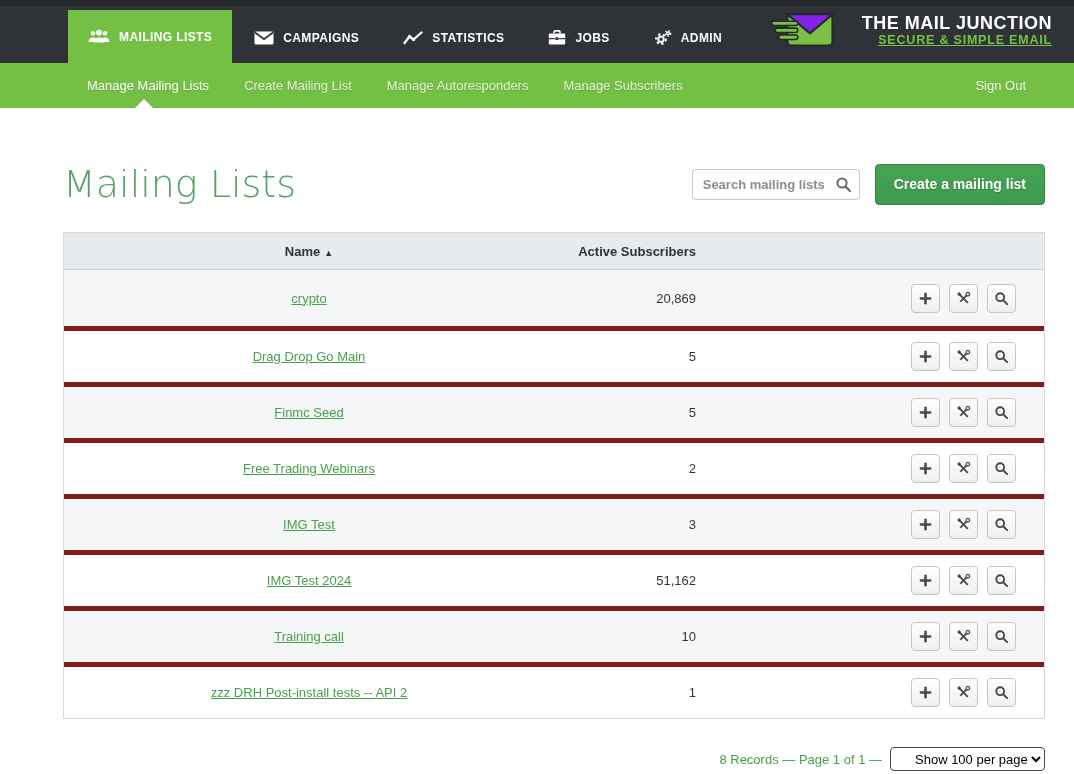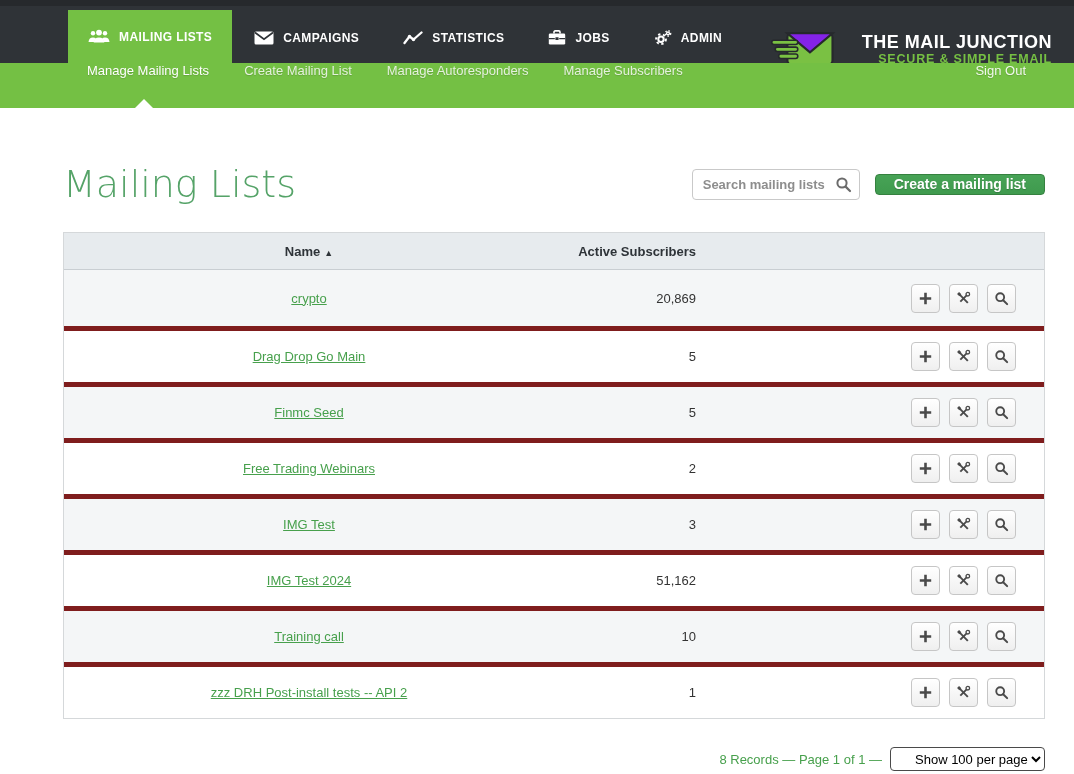--- a/index.html
+++ b/index.html
@@ -22,32 +22,32 @@
   .nav-item {
     display:flex; align-items:center; gap:9px;
     height:51px; padding:0 22px;
     color:#ffffff; font-size:12px; font-weight:bold; letter-spacing:.4px;
     cursor:pointer; white-space:nowrap;
   }
   .nav-item.active { background:#74c044; height:53px; padding:0 20px; }
   .nav-icon { display:flex; align-items:center; }
 
   .logo {
-    position:absolute; right:22px; top:19px;
+    position:absolute; right:22px; top:0;
     display:flex; align-items:center; gap:26px;
   }
   .logo-text { text-align:left; line-height:1.1; }
   .logo-title { color:#ffffff; font-size:18px; font-weight:800; letter-spacing:.5px; white-space:nowrap; }
-  .logo-tagline { color:#76c043; font-size:12.5px; font-weight:bold; letter-spacing:.8px; text-align:right; white-space:nowrap; }
+  .logo-tagline { color:#76c043; font-size:12.5px; font-weight:bold; letter-spacing:.8px; text-align:right; white-space:nowrap;text-decoration:underline; }
 
   
   .subnav {
     position:relative;
     height:45px; background:#74c044;
-    display:flex; 
+    display:flex; align-items:center;
     padding-left:87px; gap:35px;
     font-size:13px;
   }
   .subnav-item { color:rgba(255,255,255,.82); cursor:pointer; white-space:nowrap; text-shadow:0 1px 1px rgba(0,0,0,.15); }
   .subnav-item.active { color:#ffffff; }
   .signout { margin-left:auto; margin-right:48px; color:rgba(255,255,255,.9); cursor:pointer; text-shadow:0 1px 1px rgba(0,0,0,.15); }
   .notch {
     position:absolute; bottom:0; left:135px;
     width:0; height:0;
     border-left:9px solid transparent;
@@ -70,21 +70,21 @@
     border:1px solid #c9c9c9; border-radius:4px;
     padding:0 30px 0 10px;
     font-family:"Liberation Sans",sans-serif;
     font-size:13px; font-weight:600; color:#555;
     outline:none;
   }
   .search-input::placeholder { color:#8d8d8d; opacity:1; }
   .search-icon { position:absolute; right:8px; top:7px; pointer-events:none; }
 
   .create-btn {
-    height:21px; padding:0 18px;
+    height:41px; padding:0 18px;
     background:linear-gradient(#47a356,#3f9a4e);
     border:1px solid #35813f; border-radius:4px;
     color:#fff; font-size:14px; font-weight:bold;
     font-family:"Liberation Sans",sans-serif;
     cursor:pointer; text-shadow:0 1px 1px rgba(0,0,0,.2);
   }
 
   
   .table { margin-top:26px; border:1px solid #d5d8da; }
   .thead {

